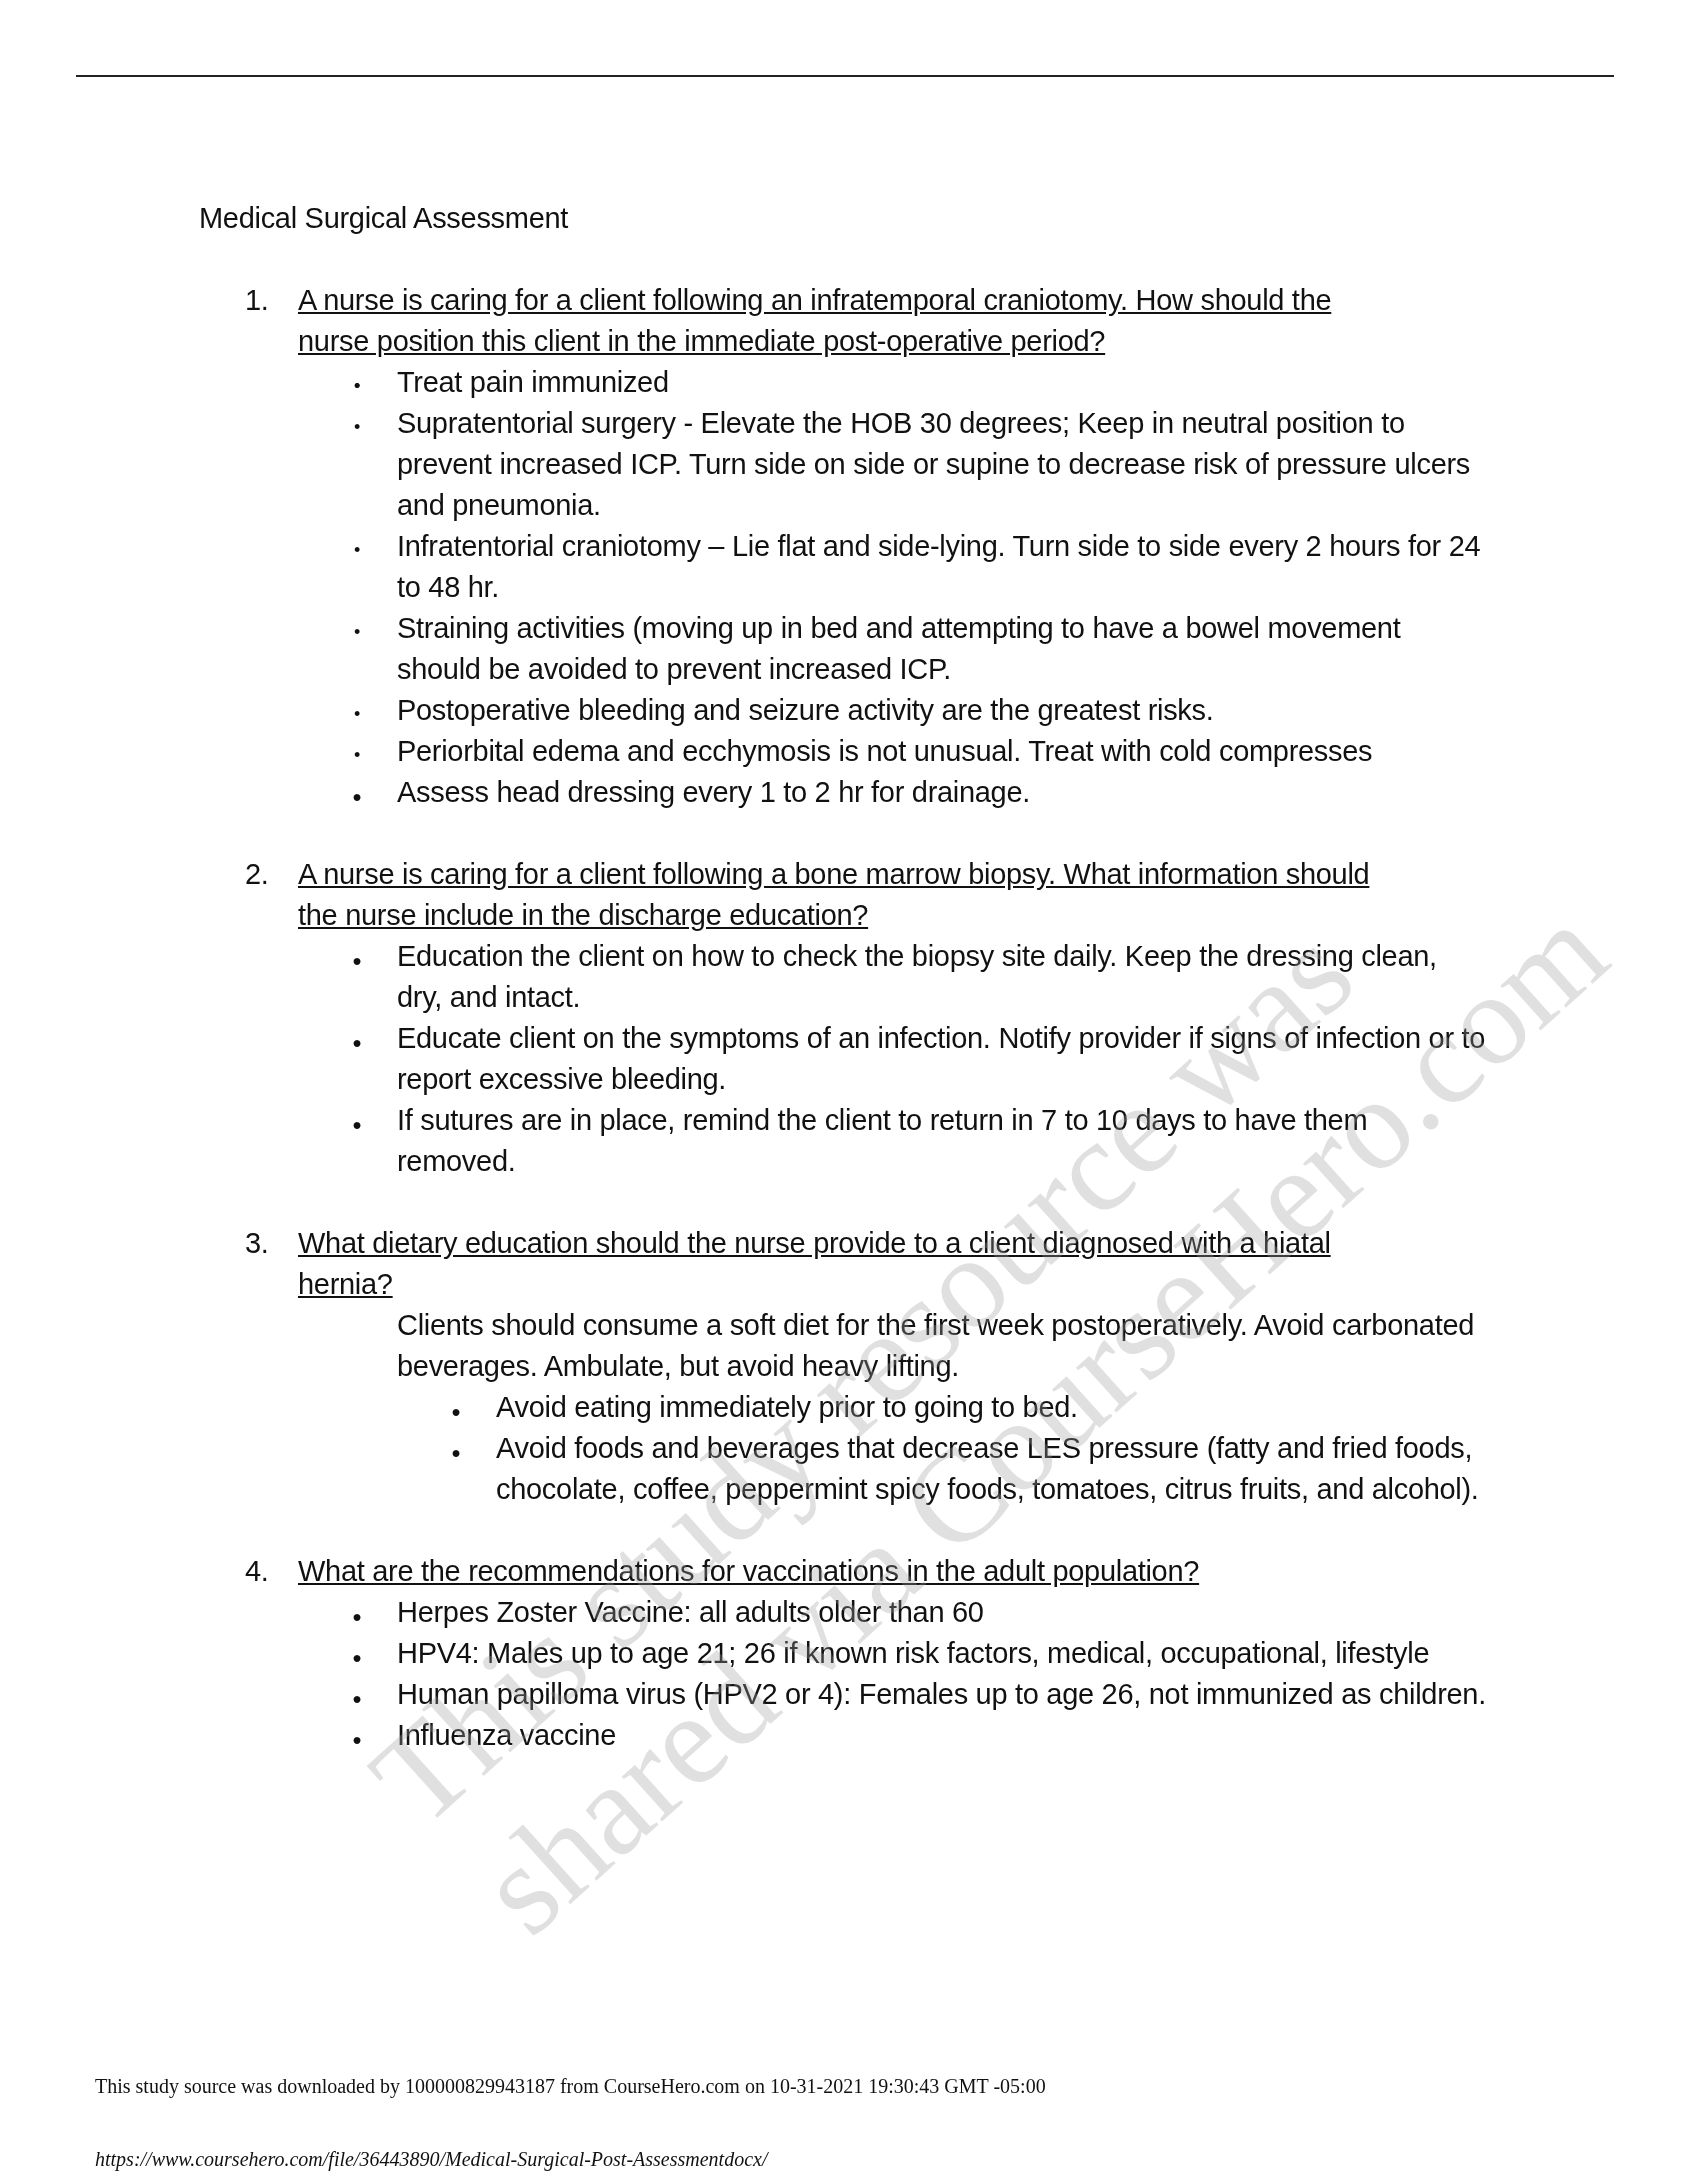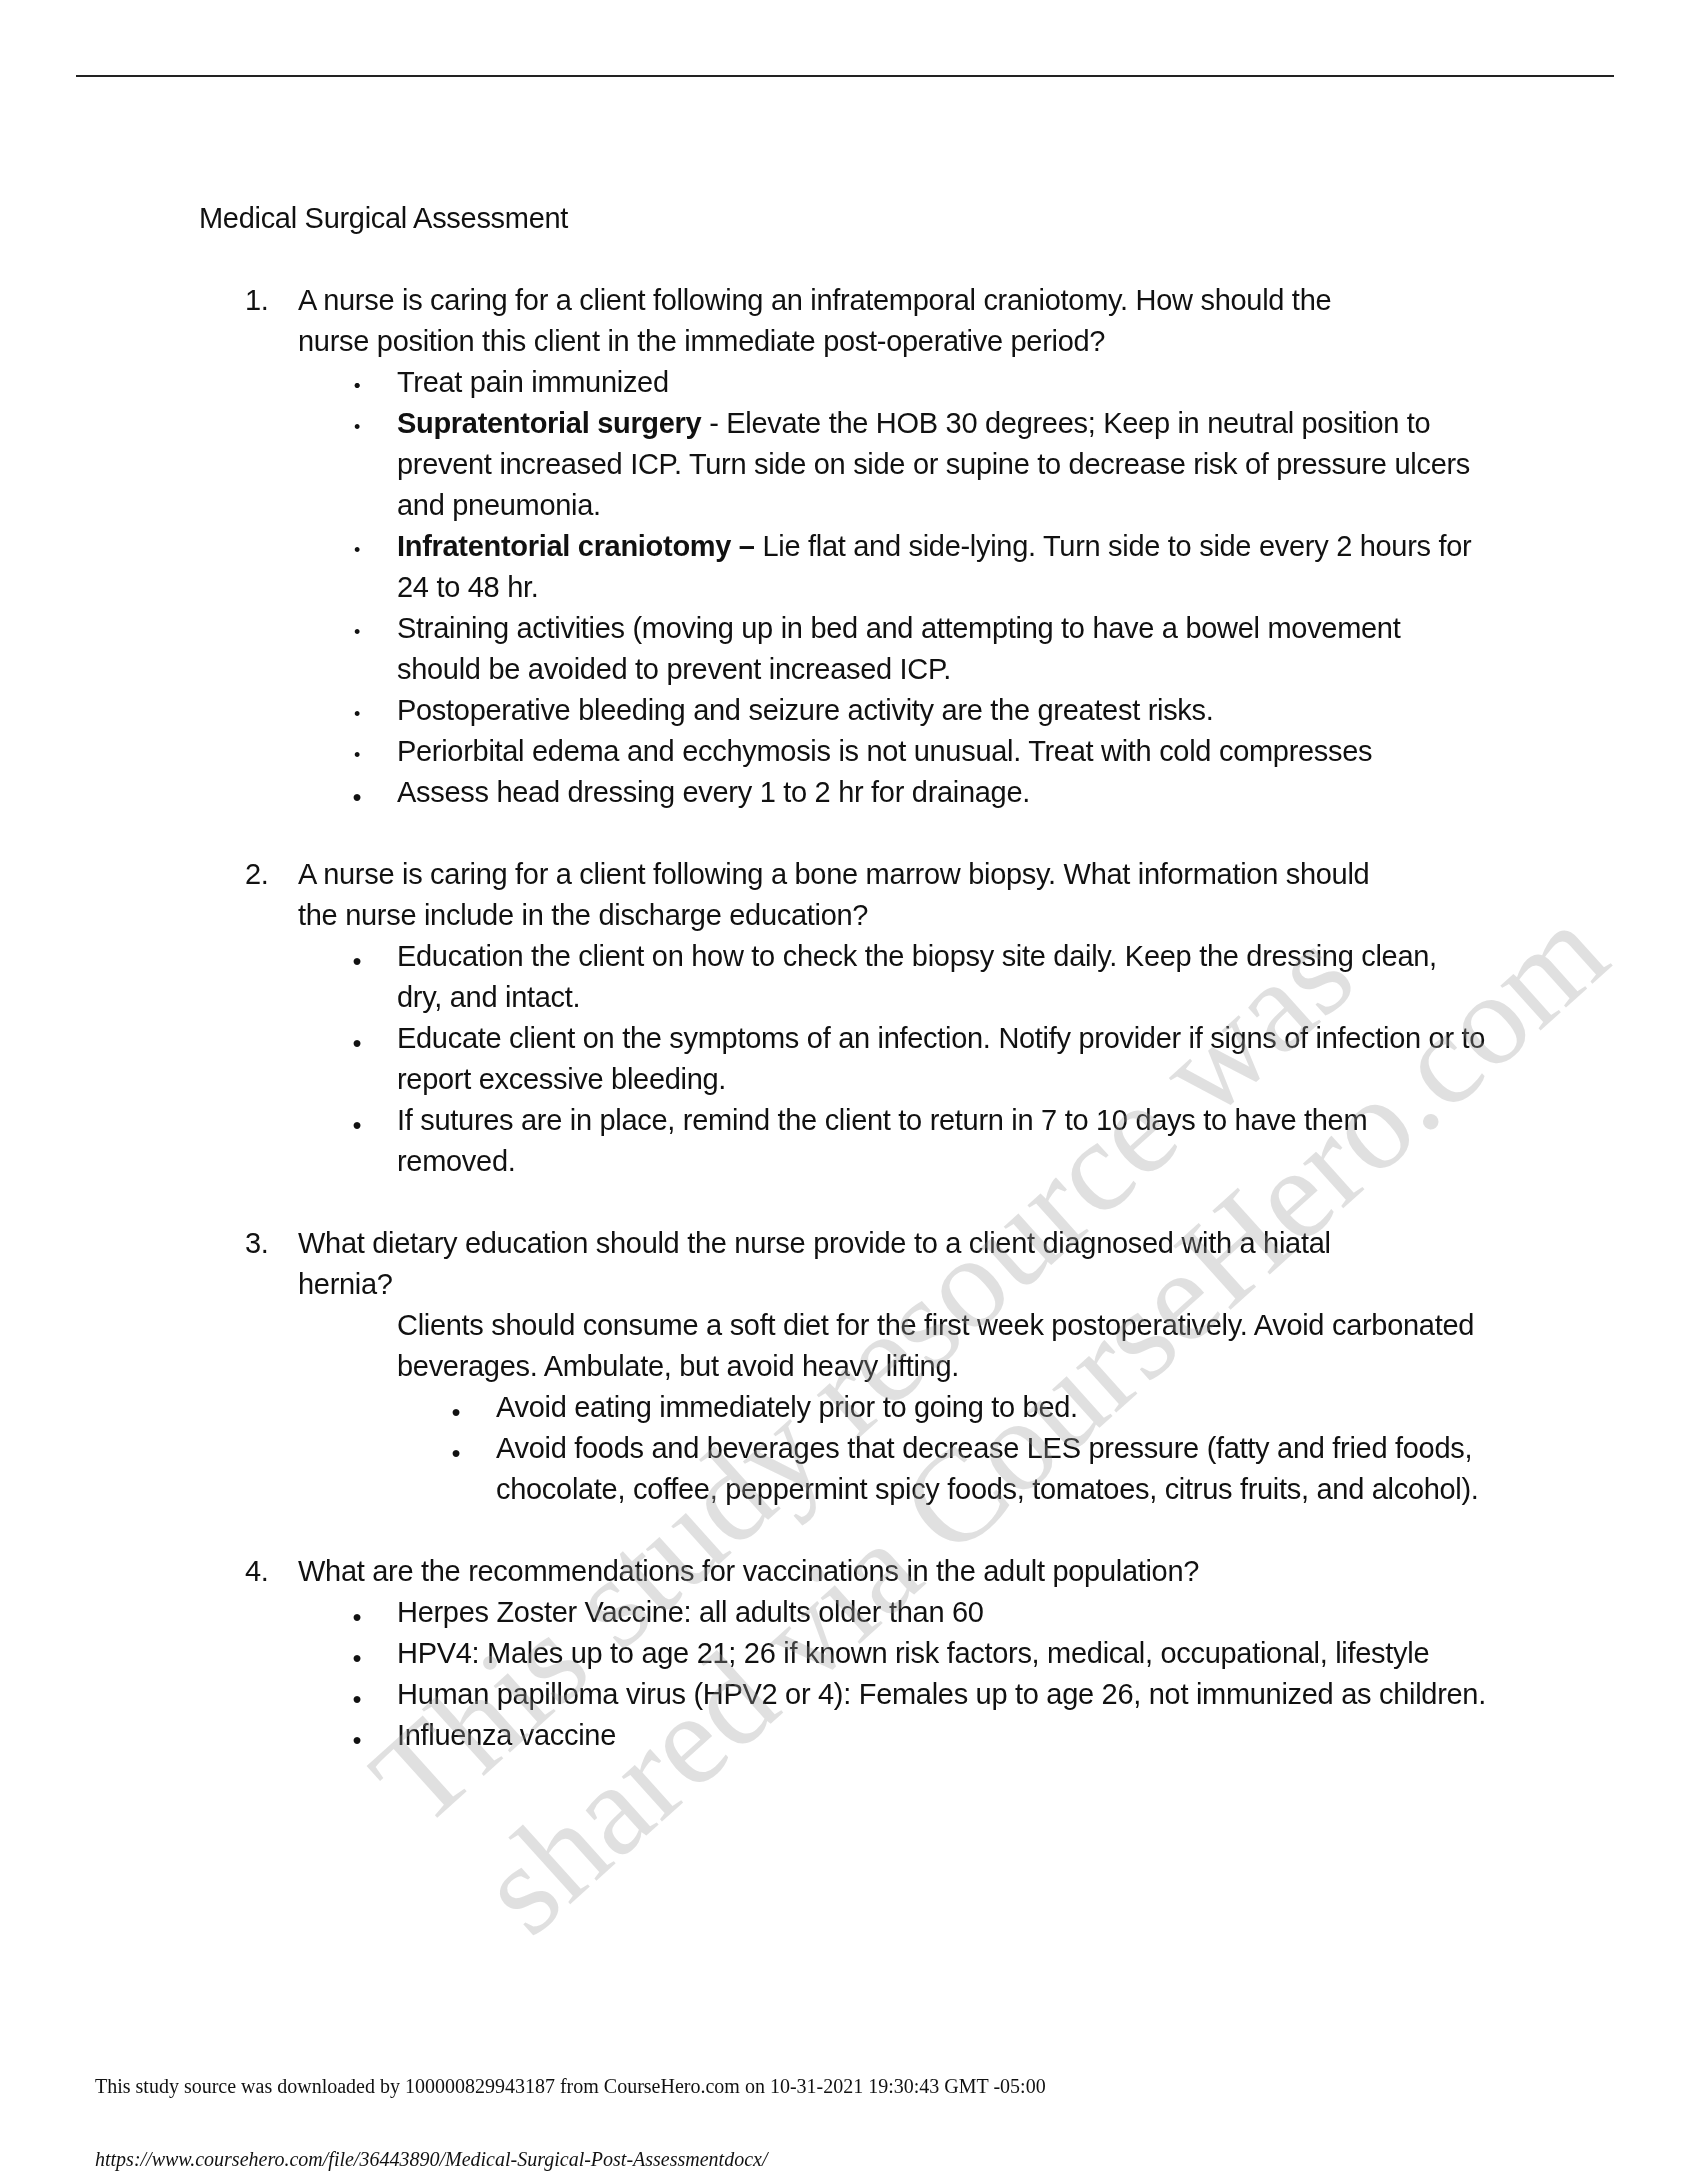--- a/index.html
+++ b/index.html
@@ -11,28 +11,28 @@
     position: absolute; left: 199px; top: 198px; width: 1287px;
     font-family: "Liberation Sans", "DejaVu Sans", sans-serif;
     font-size: 29px; color: #111; line-height: 41px;
     letter-spacing: -0.3px;
   }
   .doc-title { margin: 0 0 41px 0; font-weight: normal; font-size: 29px; }
 
   .q { position: relative; margin: 0; }
   .q-row { position: relative; padding-left: 99px; }
   .q-num { position: absolute; left: 46px; top: 0; }
-  .q-text { display: block; }
+  .q-text { display: block; text-decoration: underline; }
 
   .bullets { list-style: none; margin: 0; padding: 0; }
   .b { position: relative; padding-left: 198px; }
   .b .dot { position: absolute; left: 148px; top: 0; width: 20px; text-align: center; }
   .b .dot.small::before { content: "\2022"; font-size: 18px; }
   .b .dot.big::before { content: "\25CF"; font-size: 16px; }
-  .b strong { font-weight: bold; }
+  .b strong { font-weight: normal; }
 
   .para-ind { padding-left: 198px; }
   .b2 { position: relative; padding-left: 297px; }
   .b2 .dot { position: absolute; left: 247px; top: 0; width: 20px; text-align: center; }
   .b2 .dot.big::before { content: "\25CF"; font-size: 16px; }
 
   .gap { height: 41px; }
 
   .watermark {
     position: absolute; left: 0; top: 0; width: 1683px; height: 2178px;

